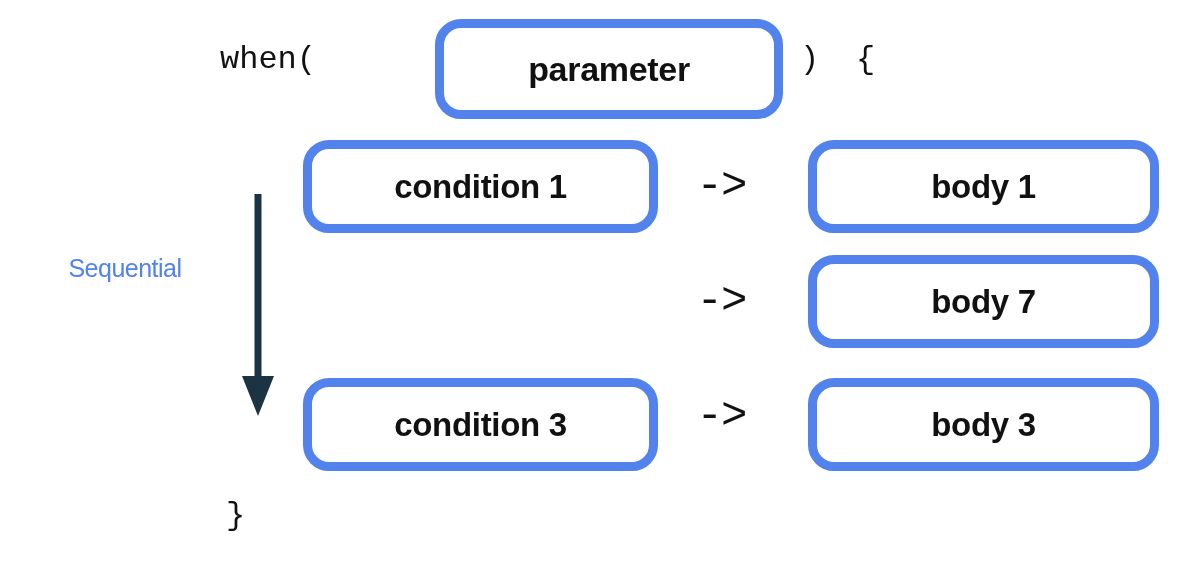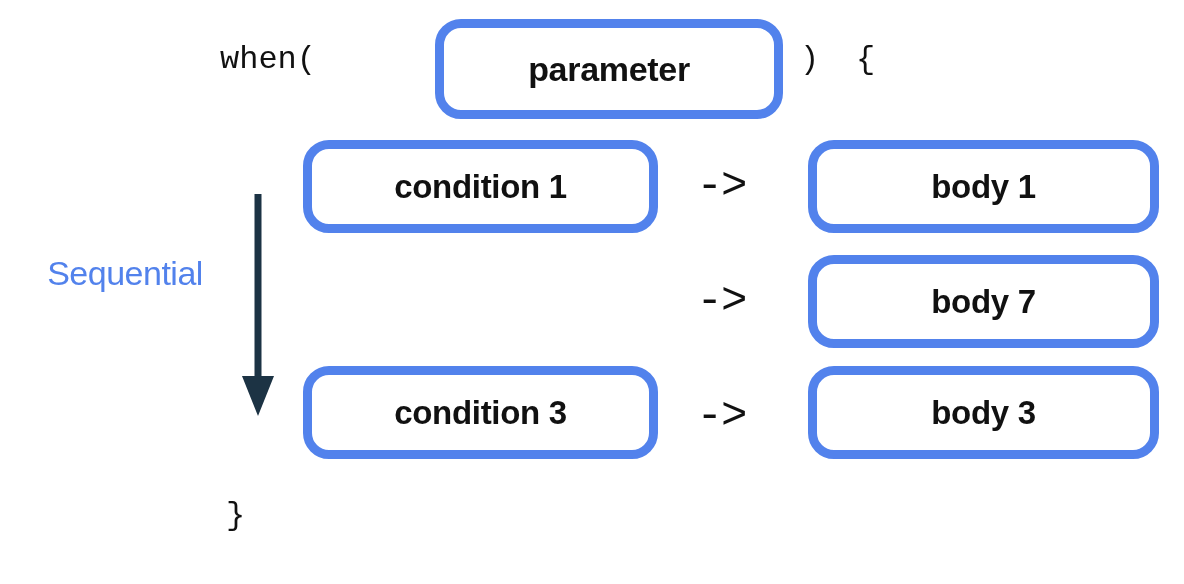--- a/index.html
+++ b/index.html
@@ -71,21 +71,21 @@
     height: 93px;
   }
   .body-box {
     left: 780px;
     width: 351px;
     height: 93px;
     margin-left: 28px;
   }
   .row-1 { top: 140px; }
   .row-2 { top: 255px; }
-  .row-3 { top: 366px; }
+  .row-3 { top: 378px; }
 
   
   .arrow-token {
     position: absolute;
     left: 666px;
     width: 110px;
     text-align: center;
     font-family: "Liberation Mono", "DejaVu Sans Mono", monospace;
     font-size: 44px;
     font-weight: 400;
@@ -99,21 +99,21 @@
   .arrow-token.row-3 { top: 370px; }
 
   
   #seq-label {
     position: absolute;
     left: 10px;
     top: 252px;
     width: 230px;
     text-align: center;
     font-family: "Liberation Sans", sans-serif;
-    font-size: 34px;
+    font-size: 25px;
     font-weight: 400;
     line-height: 1.28;
     color: #5282ec;
     letter-spacing: -0.5px;
   }
 
   
   #seq-arrow {
     position: absolute;
     left: 228px;

